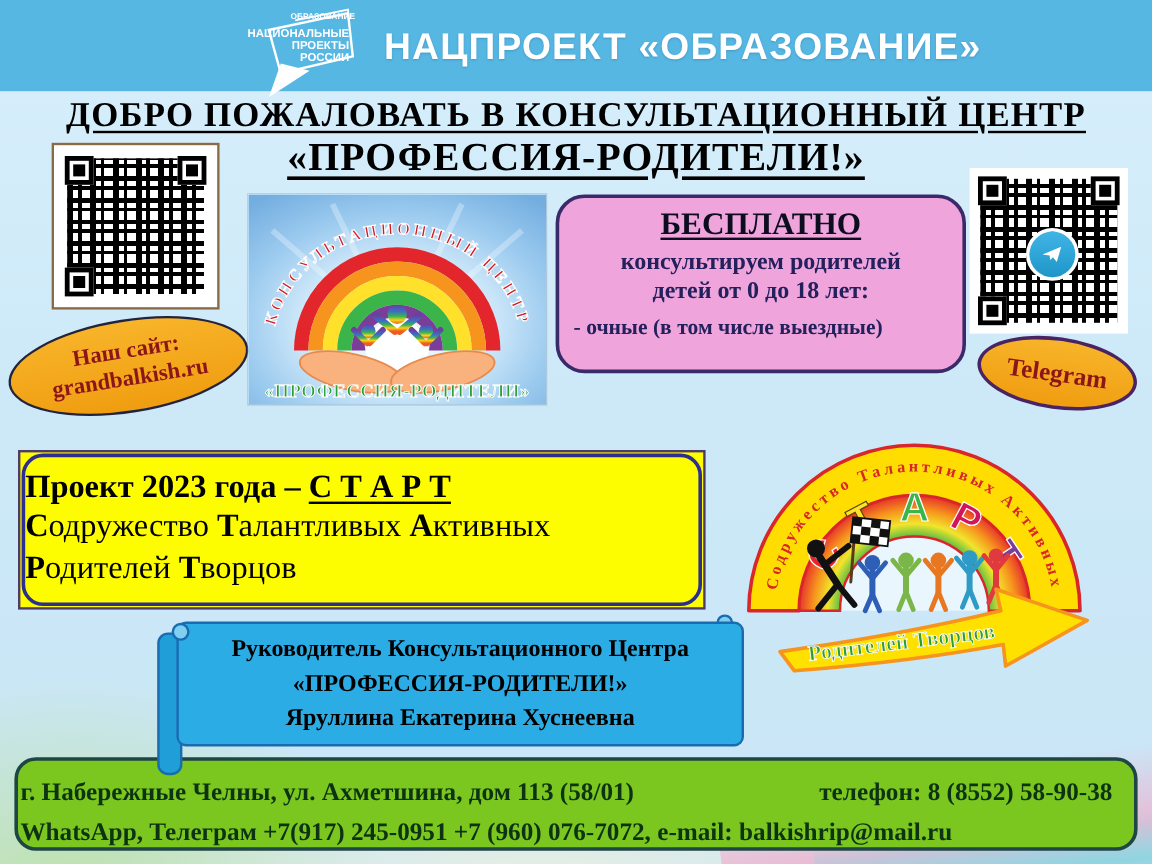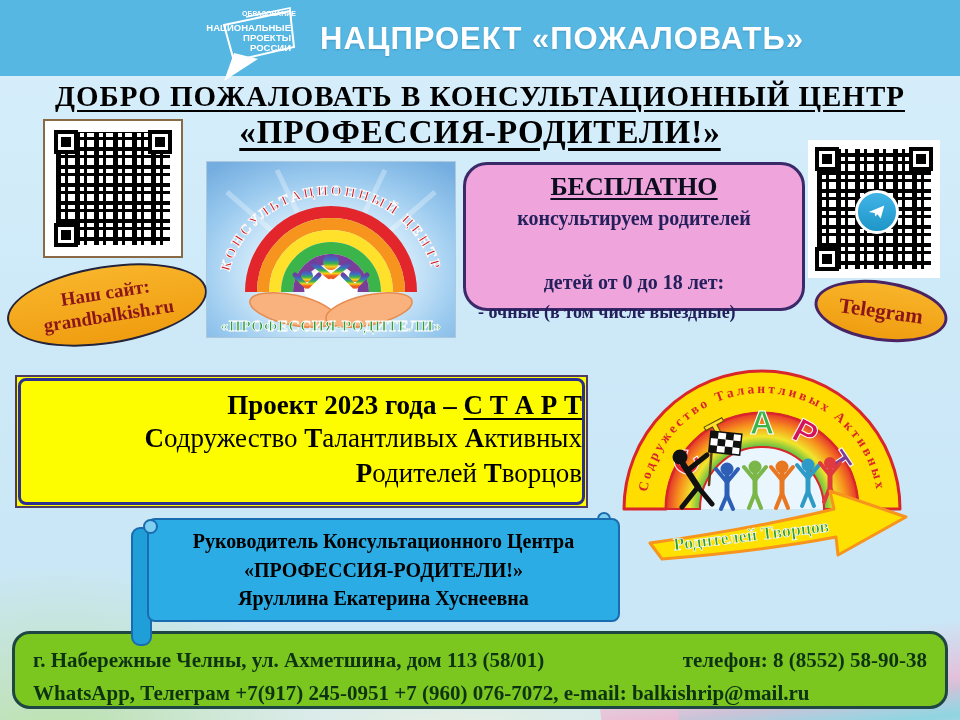--- a/index.html
+++ b/index.html
@@ -45,60 +45,60 @@
       color:#8c1519;font-weight:700;text-align:center;box-sizing:border-box;}
   .oval-site{left:6px;top:266px;width:202px;height:78px;border:2px solid #23233a;transform:rotate(-9deg);font-size:19px;line-height:1.2;}
   .oval-tg{left:814px;top:281px;width:134px;height:60px;border:3px solid #4a2363;transform:rotate(8deg);font-size:21px;}
   
   .center-logo{left:207px;top:162px;width:248px;height:175px;box-shadow:0 0 0 1px rgba(120,150,180,.4);}
   
   .pink-box{left:463px;top:162px;width:342px;height:149px;background:#efa5dc;border:3px solid #3a2a6a;
       border-radius:24px;box-sizing:border-box;text-align:center;color:#23205c;padding-top:7px;}
   .pink-box .t{font-size:26px;font-weight:700;color:#0d0d20;text-decoration:underline;text-underline-offset:3px;}
   .pink-box .p{font-size:20px;font-weight:700;line-height:1.22;margin-top:4px;}
-  .pink-box .p2{font-size:20px;font-weight:700;line-height:1.22;margin-top:40px;}
+  .pink-box .p2{font-size:20px;font-weight:700;line-height:1.22;}
   .pink-box ul{margin:6px 0 0 0;padding:0 0 0 12px;list-style:none;text-align:left;}
   .pink-box li{font-size:18px;font-weight:700;line-height:1.32;}
   
   .project-box{left:15px;top:375px;width:573px;height:133px;background:#fdfd00;border:2px solid #4e3b66;box-sizing:border-box;}
-  .project-inner{position:absolute;inset:1px;border:3px solid #2d2f8f;border-radius:8px;
-      text-align:right;color:#000;padding-top:9px;box-sizing:border-box;}
+  .project-inner{position:absolute;inset:1px;border:3px solid #2d2f8f;border-radius:18px;
+      text-align:left;color:#000;padding-top:9px;box-sizing:border-box;}
   .project-inner .l1{font-size:27px;font-weight:700;}
   .project-inner .l1 .acr{text-decoration:underline;text-underline-offset:4px;}
   .project-inner .lr{font-size:27px;line-height:1.3;}
   
   .start-logo{left:612px;top:357px;width:305px;height:218px;}
   
   .scroll-pole{left:131px;top:527px;width:21px;height:119px;background:#1f9ed8;border:2.5px solid #1a6cb0;
       border-radius:9px;box-sizing:border-box;z-index:2;}
   .scroll-curl{left:143px;top:519px;width:15px;height:15px;border-radius:50%;background:#7fd0f0;border:2.5px solid #1a6cb0;box-sizing:border-box;z-index:3;}
   .scroll-curl2{left:597px;top:512px;width:14px;height:14px;border-radius:50%;background:#7fd0f0;border:2.5px solid #1a6cb0;box-sizing:border-box;z-index:1;}
   .scroll-body{left:147px;top:518px;width:473px;height:104px;background:#2cace4;border:2.5px solid #1a6cb0;
       border-radius:8px;box-sizing:border-box;display:flex;flex-direction:column;align-items:center;justify-content:center;
       color:#000000;font-weight:700;font-size:20px;line-height:1.42;text-align:center;z-index:2;}
   
   .green-bar{left:12px;top:631px;width:936px;height:78px;background:#7bc720;border:3px solid #1e4744;
       border-radius:18px;box-sizing:border-box;color:#0e3312;font-weight:700;font-size:21px;
-      padding:10px 18px 0 18px;line-height:1.55;}
+      padding:10px 18px 0 2px;line-height:1.55;}
   .g-line1{display:flex;justify-content:space-between;}
 </style>
 </head>
 <body>
 
 <div class="slide">
 
   <div class="bg-decor">
     <div class="hill-green"></div>
     <div class="streak-cream"></div>
     <div class="streak-pink"></div>
     <div class="streak-teal"></div>
   </div>
 
   <div class="abs header z">
-    <div class="abs header-title">НАЦПРОЕКТ «ПОЖАЛОВАТЬ»</div>
+    <div class="abs header-title">НАЦПРОЕКТ «ОБРАЗОВАНИЕ»</div>
   </div>
 
   <svg class="abs np-logo z" viewBox="0 0 118 86">
     <path d="M30,24 L96,10 L100,46 L40,60 Z" fill="none" stroke="#fff" stroke-width="2"></path>
     <path d="M52,16 L96,7 L97,18" fill="none" stroke="#fff" stroke-width="1.6"></path>
     <polygon points="40,52 64,58 30,80" fill="#fff"></polygon>
     <text x="75" y="15" text-anchor="middle" font-family="Liberation Sans,sans-serif" font-weight="700" font-size="7" fill="#fff">ОБРАЗОВАНИЕ</text>
     <text x="97" y="30" text-anchor="end" font-family="Liberation Sans,sans-serif" font-weight="700" font-size="9.5" fill="#fff">НАЦИОНАЛЬНЫЕ</text>
     <text x="97" y="40" text-anchor="end" font-family="Liberation Sans,sans-serif" font-weight="700" font-size="9.5" fill="#fff">ПРОЕКТЫ</text>
     <text x="97" y="50" text-anchor="end" font-family="Liberation Sans,sans-serif" font-weight="700" font-size="9.5" fill="#fff">РОССИИ</text>

